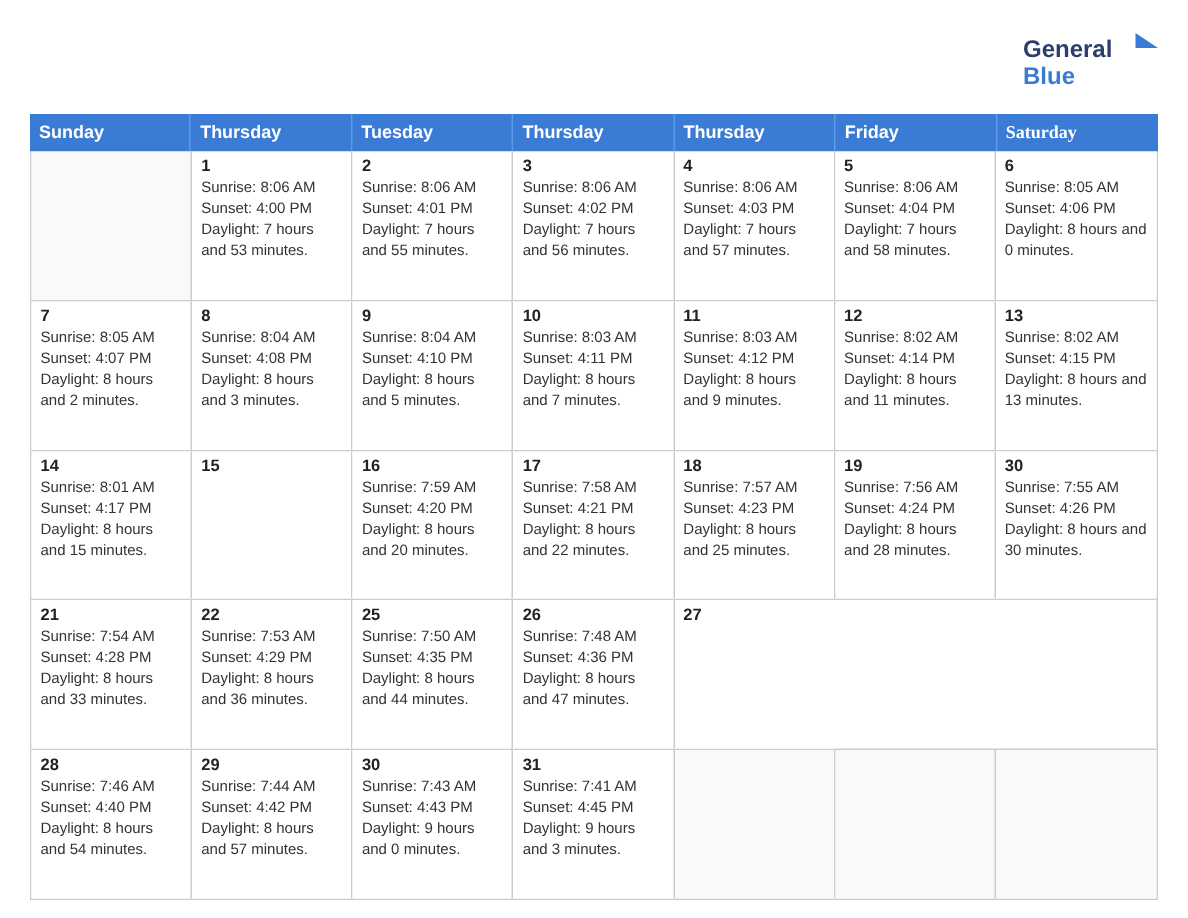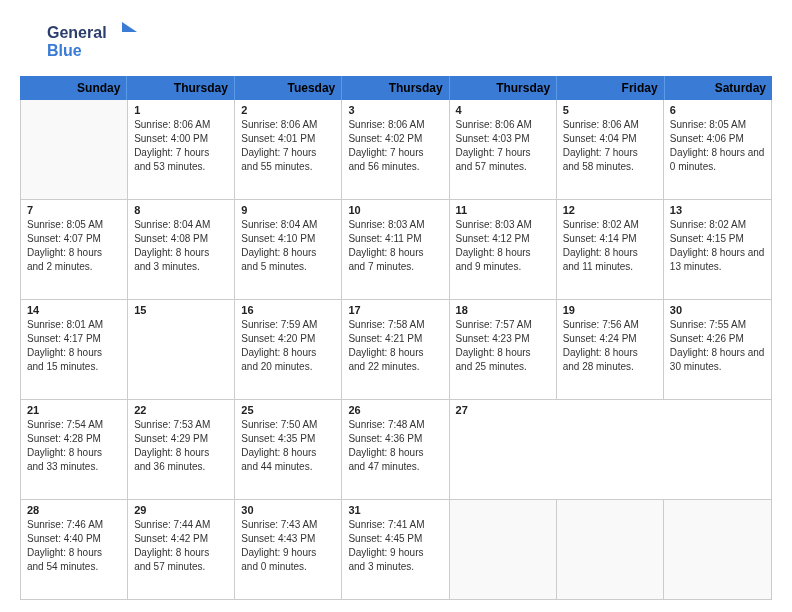--- a/index.html
+++ b/index.html
@@ -13,21 +13,21 @@
     .page {
       width: 792px;
       height: 612px;
       padding: 18px 20px 12px 20px;
       display: flex;
       flex-direction: column;
     }
     .header {
       display: flex;
       align-items: flex-start;
-      justify-content: flex-start;
+      justify-content: flex-end;
       margin-bottom: 10px;
       margin-left: 27px;
     }
     .logo {
       display: flex;
       align-items: center;
       gap: 0px;
     }
     .title-block {
       text-align: right;
@@ -46,28 +46,28 @@
       display: flex;
       flex-direction: column;
     }
     .cal-header-row {
       display: grid;
       grid-template-columns: repeat(7, 1fr);
       background: #3a7bd5;
       border-radius: 0;
     }
     .cal-header-cell {
-      color: #000000;
+      color: #ffffff;
       font-size: 12px;
       font-weight: bold;
       padding: 5px 6px;
-      text-align: right;
+      text-align: left;
       border-right: 1px solid #5a9ae8;
     }
-    .cal-header-cell:last-child { border-right: none; }
+    .cal-header-cell:last-child { border-right: none; font-family: Liberation Serif, serif; }
     .cal-body {
       flex: 1;
       display: flex;
       flex-direction: column;
       border-left: 1px solid #ccc;
       border-right: 1px solid #ccc;
       border-bottom: 1px solid #ccc;
     }
     .cal-week {
       display: grid;

